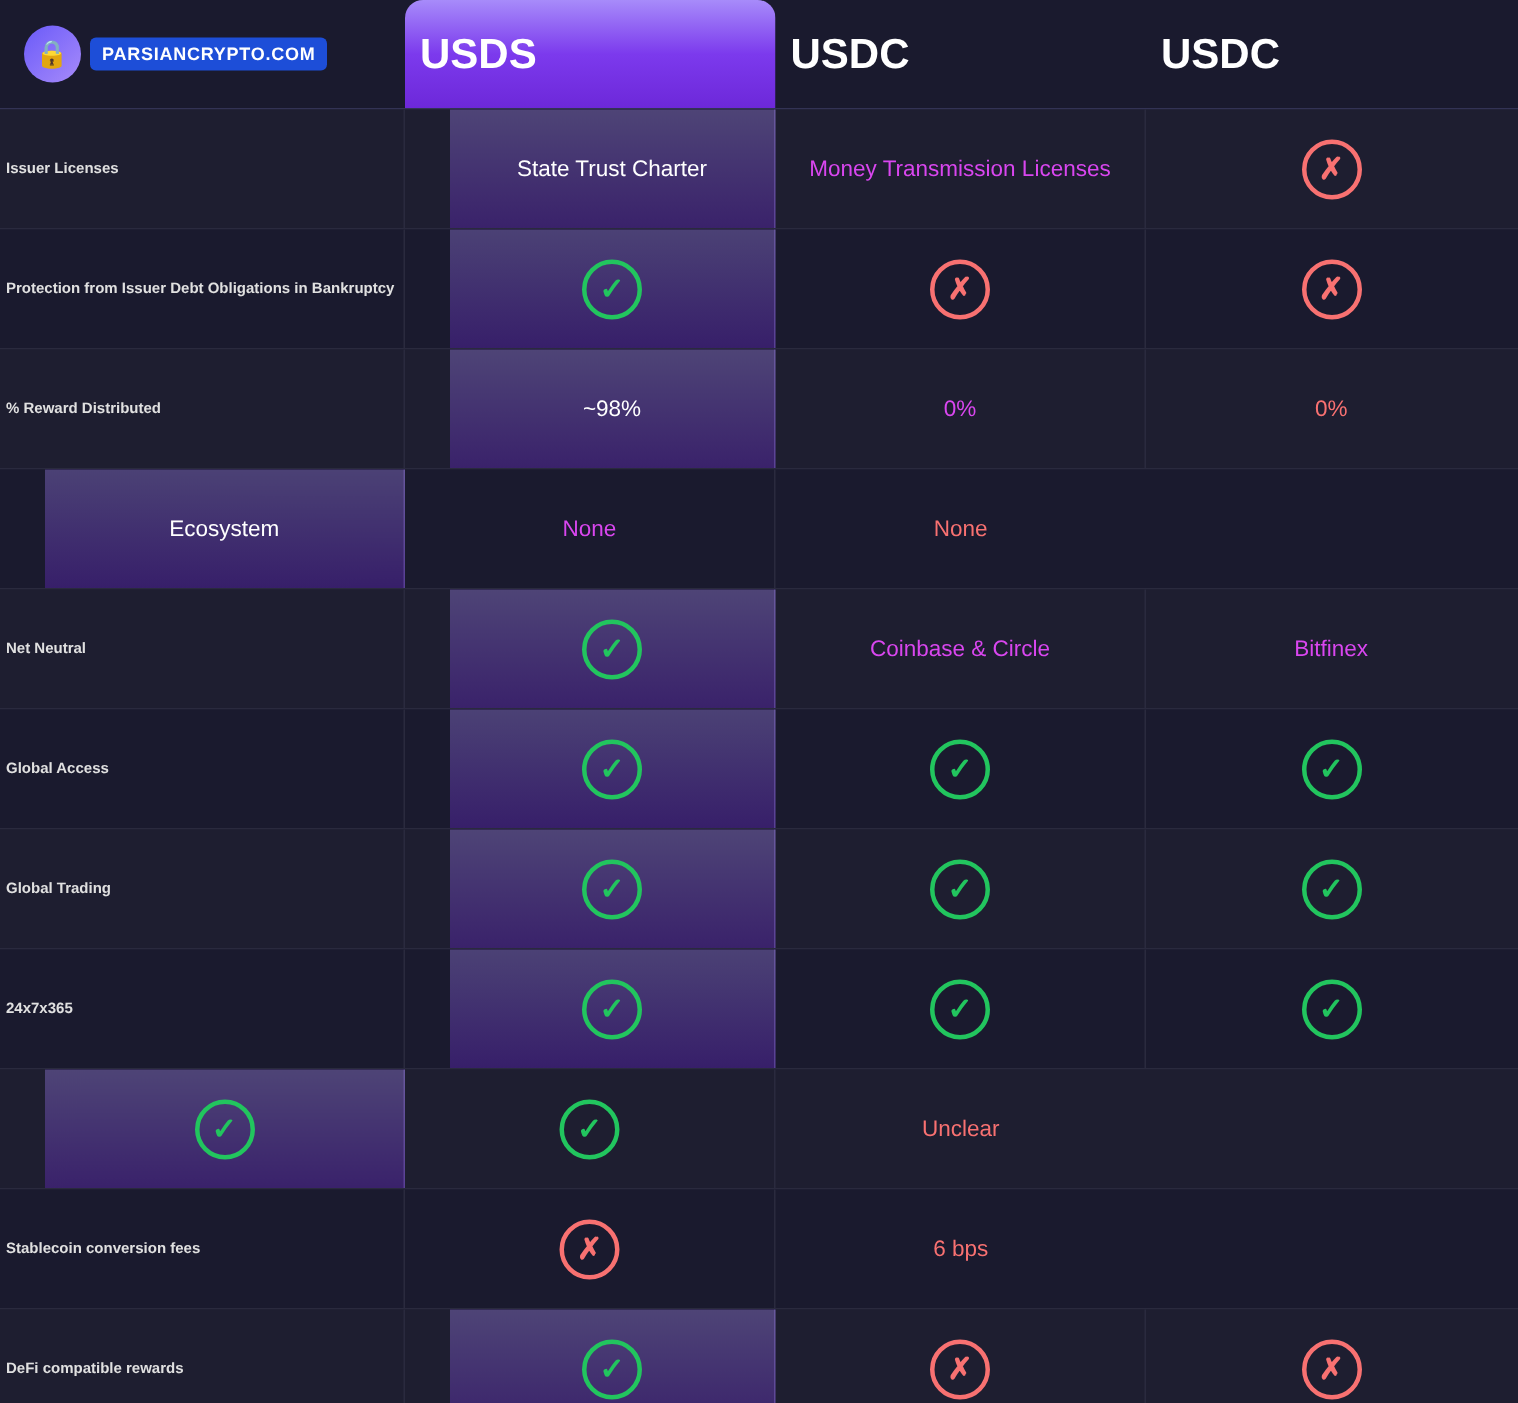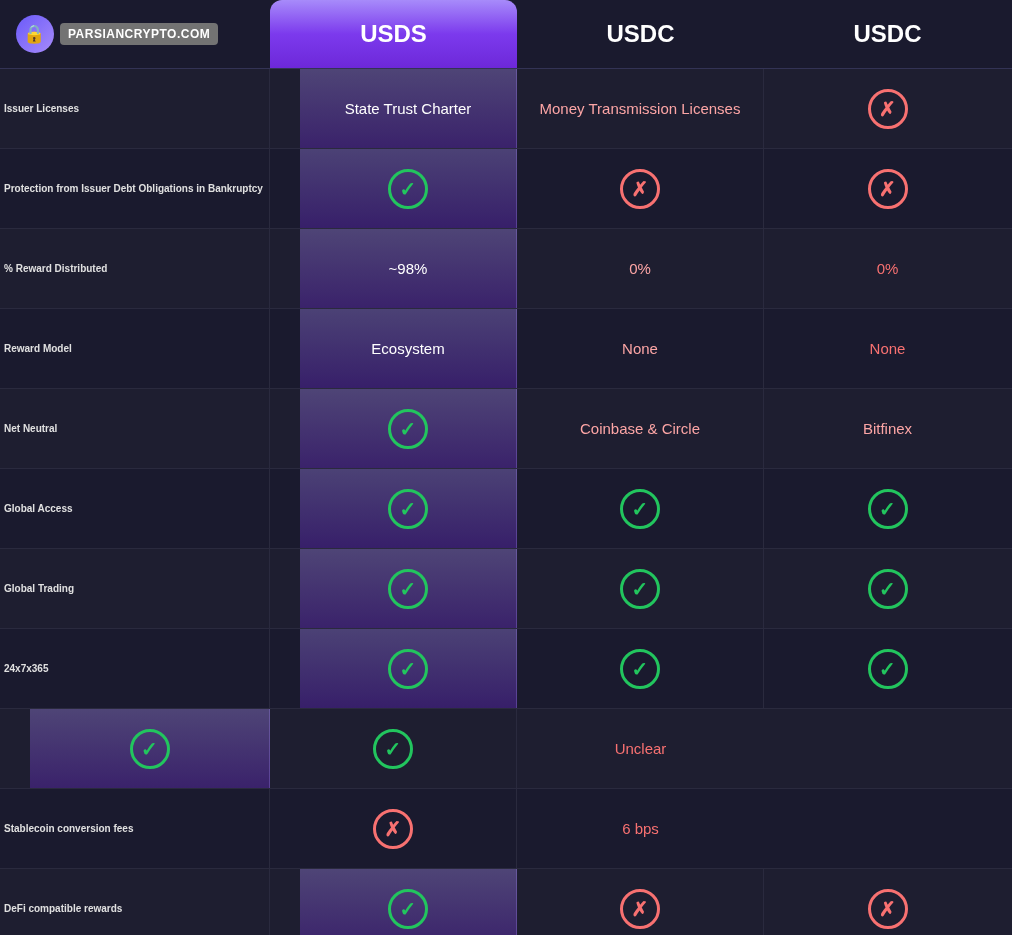--- a/index.html
+++ b/index.html
@@ -47,33 +47,32 @@
       color: white;
       font-weight: bold;
       flex-shrink: 0;
     }
 
     .logo-text {
       font-size: 12px;
       font-weight: bold;
       color: #ffffff;
       letter-spacing: 0.5px;
-      background: #737373;
+      background: #1d4ed8;
       padding: 4px 8px;
       border-radius: 4px;
     }
 
     .col-header {
       padding: 20px 10px;
       text-align: center;
-      font-size: 24px;
-      font-weight: bold;
-      display: flex;
-      align-items: center;
-      justify-content: center;
+      font-size: 28px;
+      font-weight: bold;
+      display: flex;
+      align-items: center;
     }
 
     .col-header.usds {
       background: linear-gradient(180deg, #a78bfa 0%, #7c3aed 50%, #6d28d9 100%);
       color: #ffffff;
       border-radius: 12px 12px 0 0;
     }
 
     .col-header.usdc {
       background: #1a1a2e;
@@ -157,21 +156,21 @@
       display: flex;
       align-items: center;
       justify-content: center;
       color: #f87171;
       font-size: 20px;
       font-weight: bold;
     }
 
     .text-white { color: #ffffff; }
     .text-red { color: #f87171; }
-    .text-gray { color: #fca5a5; }
+    .text-gray { color: #d946ef; }
   </style>
 </head>
 <body>
 
 <div class="container">
 
   <div class="header-row">
     <div class="logo-cell">
       <div class="logo-img">
         <div class="logo-icon">🔒</div>
@@ -222,21 +221,20 @@
           <span class="text-white" style="font-weight: 500;">~98%</span>
         </div>
         <div class="value-cell usdc-col">
           <span class="text-gray">0%</span>
         </div>
         <div class="value-cell usdt-col">
           <span class="text-red">0%</span>
         </div>
       </div>
       <div class="data-row">
-        <div class="feature-cell">Reward Model</div>
         <div class="value-cell usds-col">
           <span class="text-white" style="font-weight: 500;">Ecosystem</span>
         </div>
         <div class="value-cell usdc-col">
           <span class="text-gray">None</span>
         </div>
         <div class="value-cell usdt-col">
           <span class="text-red">None</span>
         </div>
       </div>

